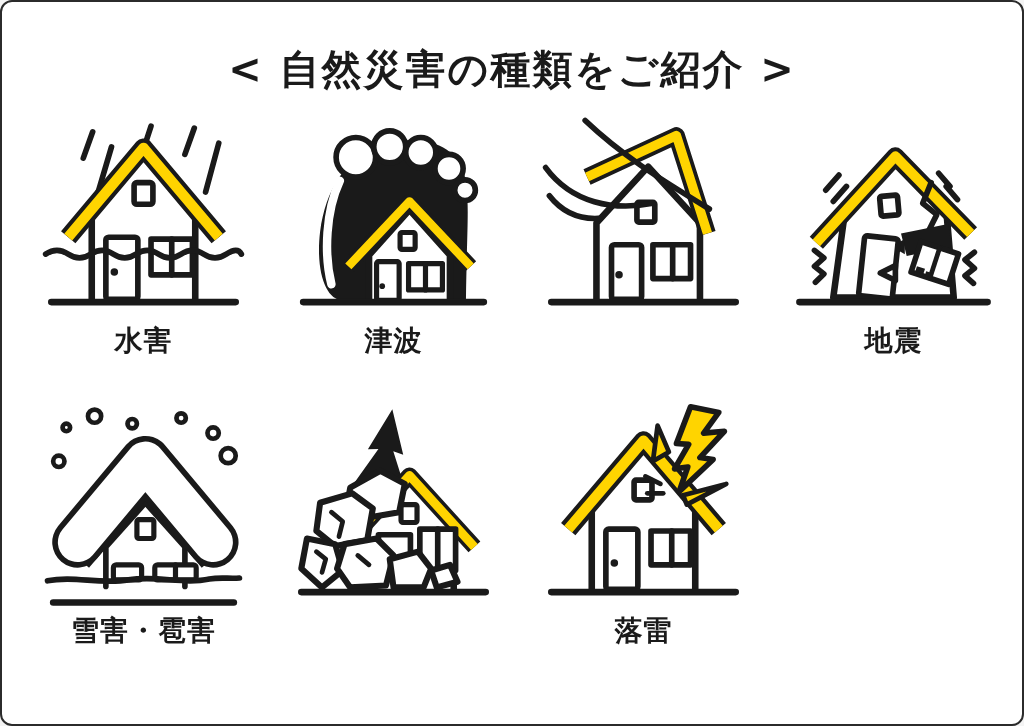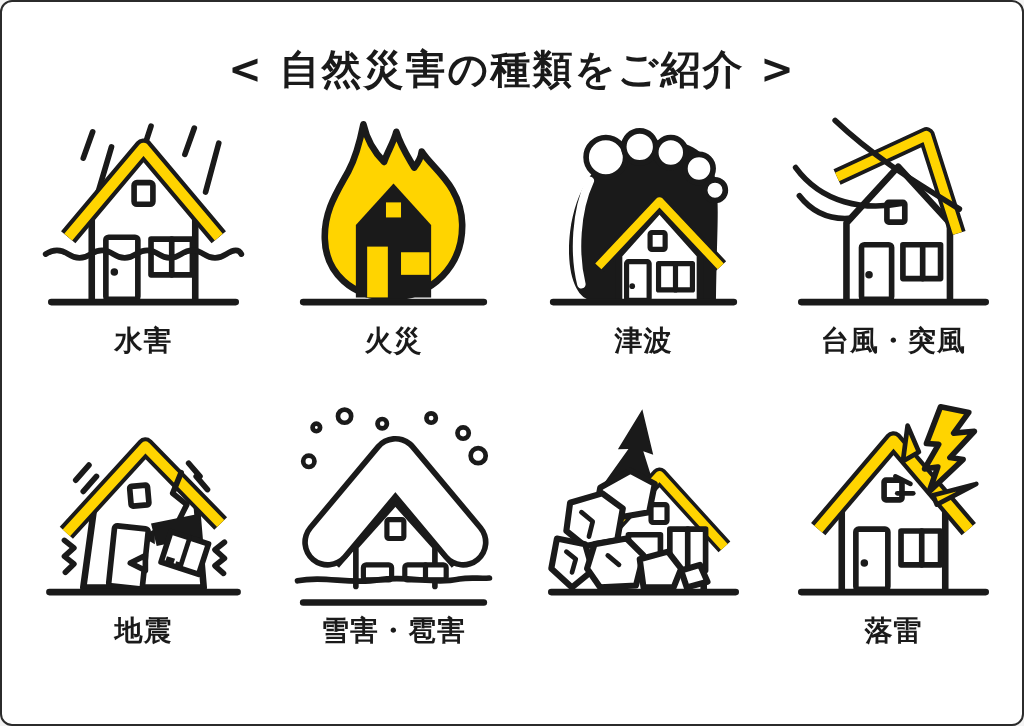--- a/index.html
+++ b/index.html
@@ -88,35 +88,20 @@
           <circle class="fk" cx="79" cy="169" r="4"></circle>
           <rect class="st fw" stroke-width="6" x="118" y="134" width="44" height="38"></rect>
           <line class="st" stroke-width="6" x1="140" y1="134" x2="140" y2="172"></line>
         </g>
         <path class="st" stroke-width="6" d="M6,150 Q18,142 30,150 T54,150 T78,150 T102,150 T126,150 T150,150 T174,150 T198,150 T214,150"></path>
         <line class="st" stroke-width="7" x1="12" y1="201" x2="208" y2="201"></line>
       </svg>
       <figcaption>水害</figcaption>
     </figure>
 
-    <figure>
-      <svg viewBox="0 0 220 220">
-        <path class="st fy" stroke-width="7" d="M106,196 C66,196 38,170 37,134 C36,104 50,84 62,62 C70,47 74,32 78,12
-                 C82,30 90,42 100,52 C104,40 110,32 113,20 C118,36 125,46 132,58
-                 C136,53 139,49 140,41 C151,59 182,77 183,118 C184,161 152,196 106,196 Z"></path>
-        <g>
-          <path class="fk" d="M70,196 L70,119 L110,75 L150,119 L150,196 Z"></path>
-          <rect class="fy" x="102" y="95" width="16" height="16"></rect>
-          <rect class="fy" x="82" y="142" width="22" height="54"></rect>
-          <rect class="fy" x="118" y="148" width="30" height="24"></rect>
-        </g>
-        <line class="st" stroke-width="7" x1="14" y1="201" x2="206" y2="201"></line>
-      </svg>
-      <figcaption>火災</figcaption>
-    </figure>
 
     <figure>
       <svg viewBox="0 0 220 220">
         <g>
           <path class="fk" stroke="var(--ink)" stroke-width="6" stroke-linejoin="round" d="M56,199 C38,199 27,168 32,126 C38,82 58,50 92,36 C130,21 172,29 184,61 C192,84 188,120 187,199 Z"></path>
           <path class="st sw" stroke-width="9" d="M44,182 C36,150 38,104 53,72"></path>
           <circle class="st fw" stroke-width="6" cx="70" cy="47" r="21"></circle>
           <circle class="st fw" stroke-width="6" cx="106" cy="36" r="17"></circle>
           <circle class="st fw" stroke-width="6" cx="139" cy="42" r="16"></circle>
           <circle class="st fw" stroke-width="6" cx="169" cy="59" r="15"></circle>
@@ -151,21 +136,20 @@
           <polyline class="st bt" stroke-width="18" points="50,68 145,24 178,128"></polyline>
           <polyline class="st sy bt" stroke-width="10" points="50,68 145,24 178,128"></polyline>
         </g>
         <g>
           <path class="st" stroke-width="6" d="M48,8 C86,44 124,68 180,102"></path>
           <path class="st" stroke-width="6" d="M6,58 C34,96 78,104 120,96"></path>
           <path class="st" stroke-width="6" d="M10,88 C24,106 42,113 62,112"></path>
         </g>
         <line class="st" stroke-width="7" x1="12" y1="201" x2="208" y2="201"></line>
       </svg>
-      <figcaption>台風・突風</figcaption>
     </figure>
 
     <figure>
       <svg viewBox="0 0 220 220">
         <g>
           <path class="st fw" stroke-width="7" d="M58,108 L112,52 L166,102 L174,196 L46,196 Z"></path>
           <polyline class="st bt" stroke-width="19" points="28,138 112,46 192,128"></polyline>
           <polyline class="st sy bt" stroke-width="10.5" points="28,138 112,46 192,128"></polyline>
           <rect class="st fw" stroke-width="6" x="96" y="88" width="19" height="21" rx="2" transform="rotate(-5 105 98)"></rect>
           <polyline class="st" stroke-width="6" points="150,74 141,96 156,108 145,130 150,142"></polyline>

